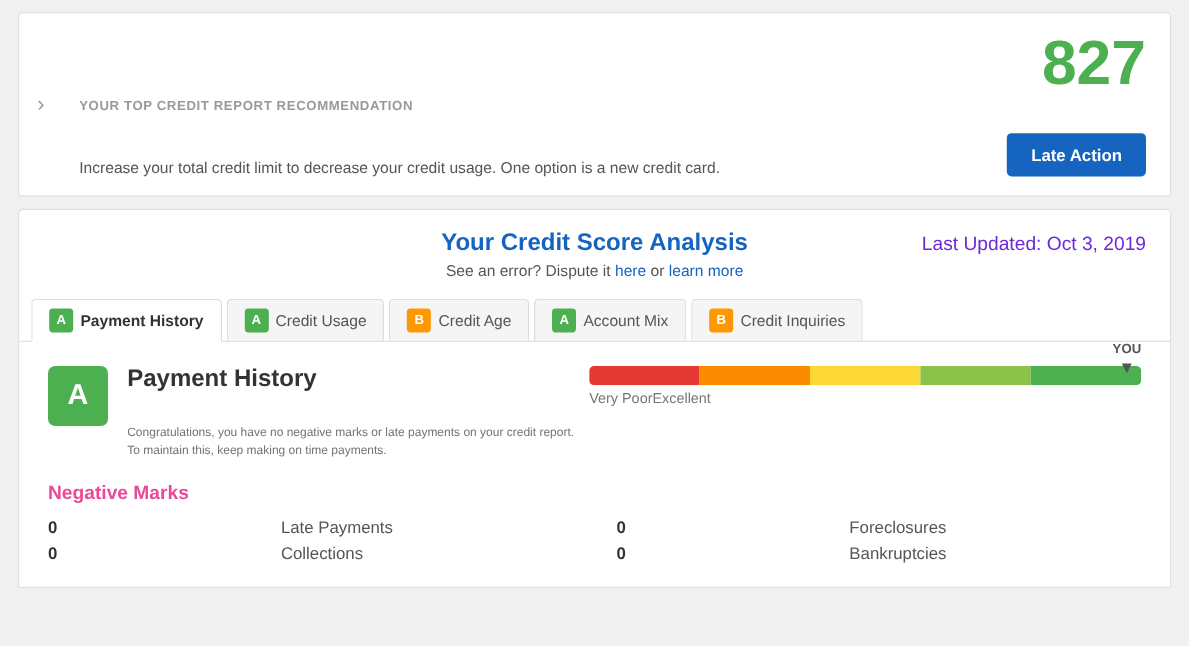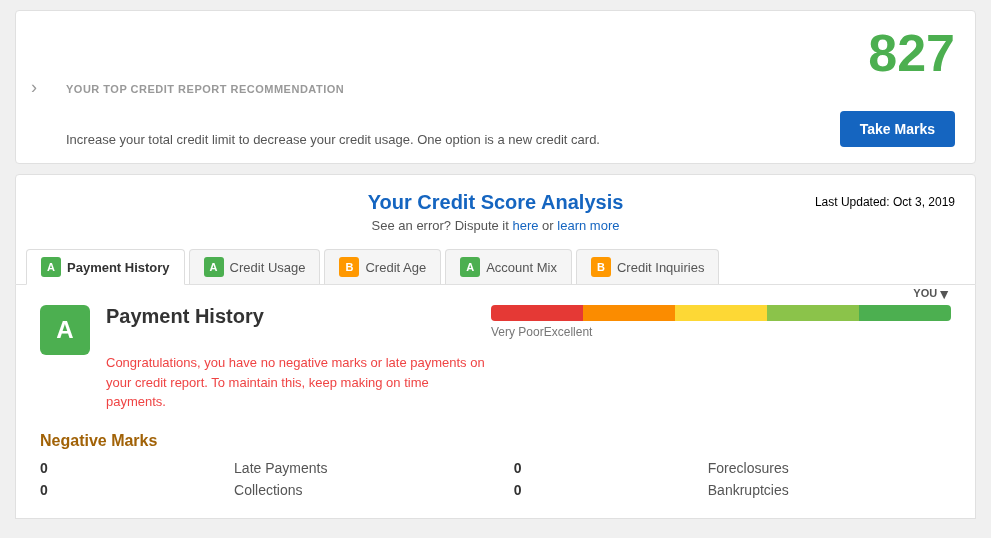--- a/index.html
+++ b/index.html
@@ -70,22 +70,22 @@
     }
     .analysis-title {
       font-size: 20px;
       color: #1565c0;
       font-weight: bold;
     }
     .last-updated {
       position: absolute;
       right: 20px;
       top: 20px;
-      font-size: 12px;
-      color: #000000;
+      font-size: 16px;
+      color: #6d28d9;
     }
     .dispute-text {
       font-size: 13px;
       color: #555;
       margin-top: 4px;
     }
     .dispute-text a {
       color: #1565c0;
       text-decoration: none;
     }
@@ -160,22 +160,22 @@
       font-weight: bold;
       color: #fff;
       flex-shrink: 0;
     }
     .payment-info h2 {
       font-size: 20px;
       color: #333;
       margin-bottom: 6px;
     }
     .payment-info p {
-      font-size: 13px;
-      color: #ef4444;
+      font-size: 10px;
+      color: #737373;
       line-height: 1.5;
       margin-top: 25px;
     }
     .payment-right {
       text-align: right;
     }
     .impact-label {
       font-size: 13px;
       color: #777;
       margin-bottom: 10px;
@@ -201,21 +201,21 @@
     .bar-green { background: #4caf50; }
 
     .you-indicator {
       position: absolute;
       right: 0;
       top: -20px;
       font-size: 11px;
       color: #555;
       font-weight: bold;
       display: flex;
-      flex-direction: row;
+      flex-direction: column;
       align-items: center;
     }
     .you-arrow {
       font-size: 14px;
       color: #555;
       line-height: 1;
       margin-top: 2px;
     }
 
     .bar-labels {
@@ -224,21 +224,21 @@
       font-size: 12px;
       color: #777;
       margin-top: 4px;
     }
 
     .negative-marks {
       margin-top: 20px;
     }
     .negative-marks h3 {
       font-size: 16px;
-      color: #a16207;
+      color: #ec4899;
       margin-bottom: 10px;
     }
     .marks-grid {
       display: grid;
       grid-template-columns: auto auto auto auto;
       gap: 6px 24px;
       font-size: 14px;
       color: #555;
     }
     .mark-count {
@@ -248,21 +248,21 @@
   </style>
 </head>
 <body>
 
 <div class="top-banner">
   <span class="chevron">›</span>
   <div class="score-number">827</div>
   <div class="recommendation-label">YOUR TOP CREDIT REPORT RECOMMENDATION</div>
   <div class="recommendation-text">
     <span>Increase your total credit limit to decrease your credit usage. One option is a new credit card.</span>
-    <button class="take-action-btn">Take Marks</button>
+    <button class="take-action-btn">Late Action</button>
   </div>
 </div>
 
 <div class="analysis-section">
   <div class="analysis-header">
     <div class="analysis-title">Your Credit Score Analysis</div>
     <div class="last-updated">Last Updated: Oct 3, 2019</div>
     <div class="dispute-text">
       <span>See an error? Dispute it </span><a href="#">here</a><span> or </span><a href="#">learn more</a>
     </div>

